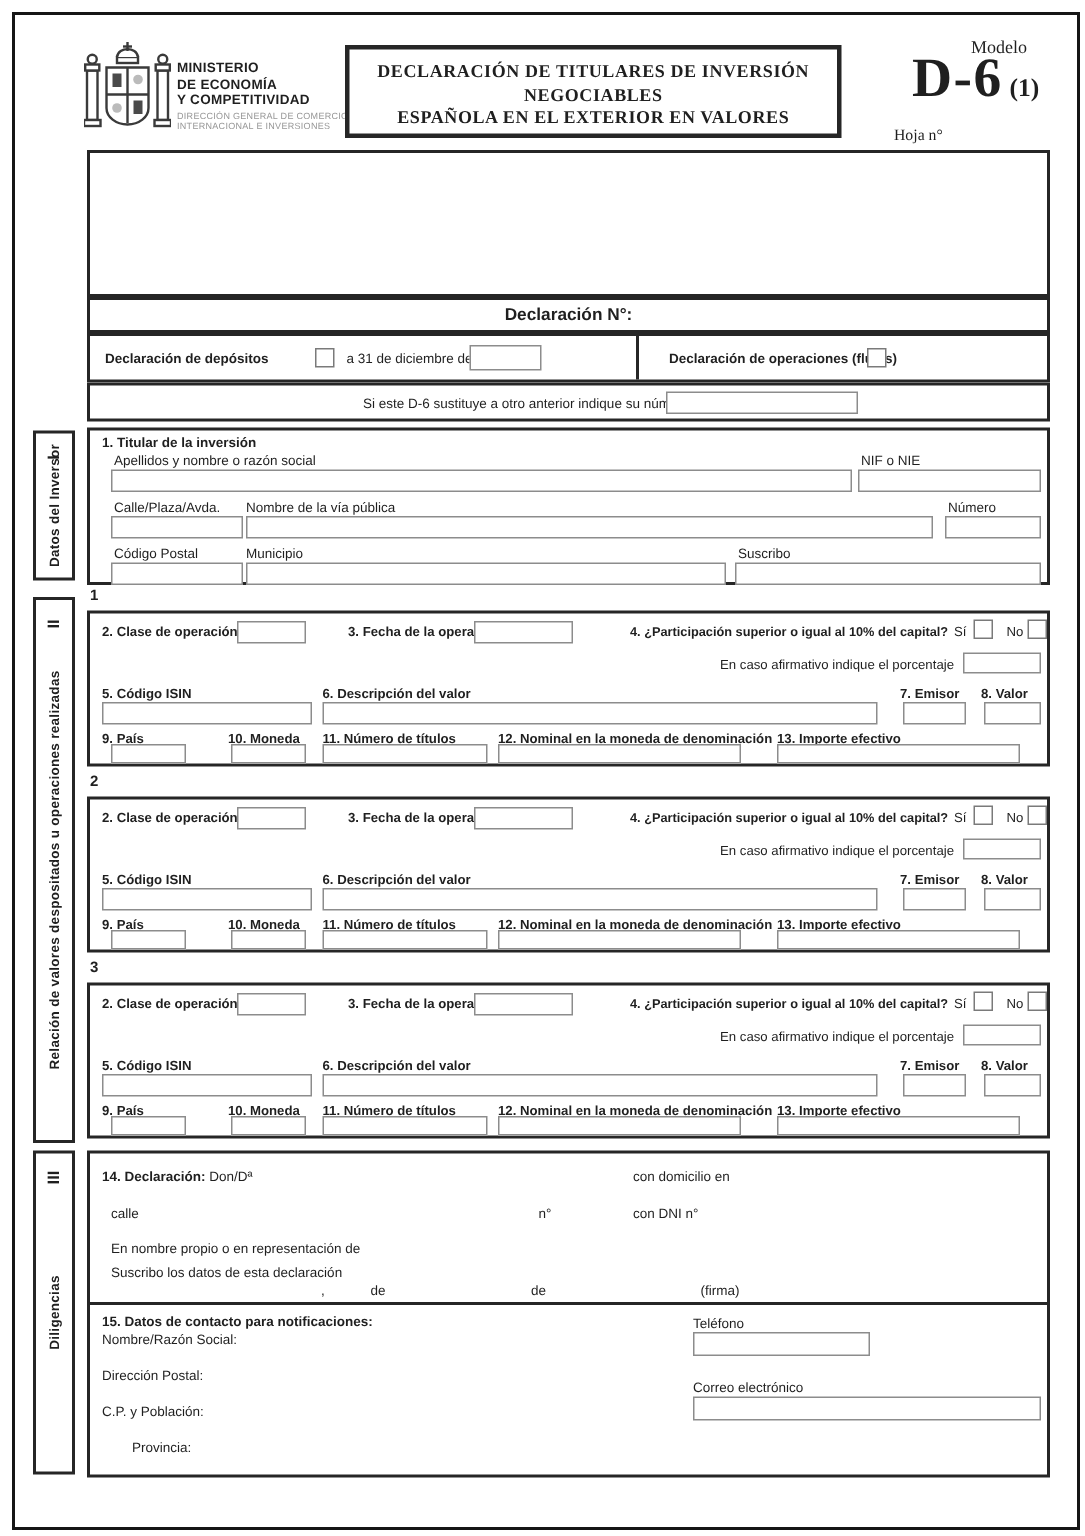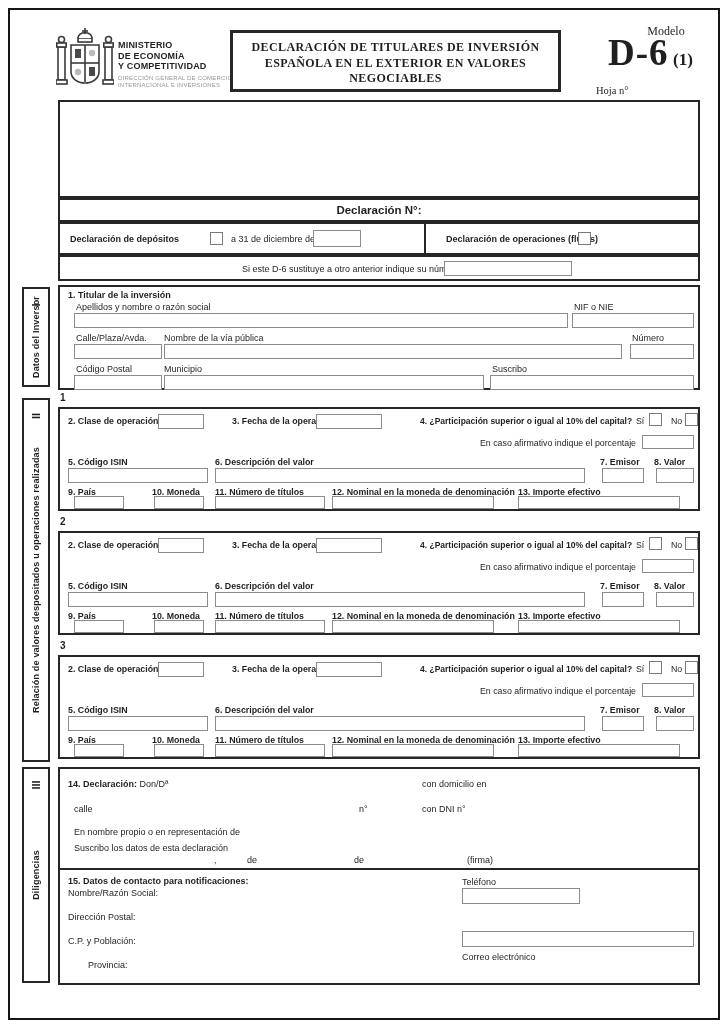--- a/index.html
+++ b/index.html
@@ -68,22 +68,22 @@
     <div class="ministry-line">DE ECONOMÍA</div>
     <div class="ministry-line">Y COMPETITIVIDAD</div>
     <div style="margin-top:3px;">
       <div class="ministry-sub">DIRECCIÓN GENERAL DE COMERCIO</div>
       <div class="ministry-sub">INTERNACIONAL E INVERSIONES</div>
     </div>
   </div>
 
   <div class="title-box">
     <div>DECLARACIÓN DE TITULARES DE INVERSIÓN</div>
+    <div>NEGOCIABLES</div>
     <div>ESPAÑOLA EN EL EXTERIOR EN VALORES</div>
-    <div>NEGOCIABLES</div>
   </div>
 
   <div class="serif" style="position:absolute;left:636px;top:24px;width:60px;text-align:center;font-size:12px;">Modelo</div>
   <div style="position:absolute;left:608px;top:31px;width:110px;">
     <span class="serif" style="font-size:37px;font-weight:700;letter-spacing:1px;">D-6</span>
     <span class="serif" style="font-size:17px;font-weight:700;">(1)</span>
   </div>
   <div class="serif" style="position:absolute;left:596px;top:85px;font-size:10.5px;">Hoja n°</div>
 
   <div class="box" style="left:58px;top:100px;width:642px;height:98px;"></div>
@@ -255,19 +255,19 @@
     <span class="lbl" style="left:294px;top:86px;">de</span>
     <span class="lbl" style="left:407px;top:86px;">(firma)</span>
 
     <div style="position:absolute;left:0;right:0;top:99px;height:2px;background:#262626;"></div>
 
     <span class="lbl b" style="left:8px;top:107px;">15. Datos de contacto para notificaciones:</span>
     <span class="lbl" style="left:8px;top:119px;text-align:center;">Nombre/Razón Social:</span>
     <span class="lbl" style="left:402px;top:108px;">Teléfono</span>
     <input class="fld" style="left: 402px; top: 119px; width: 118px; height: 16px;">
     <span class="lbl" style="left:8px;top:143px;">Dirección Postal:</span>
-    <span class="lbl" style="left:402px;top:151px;margin-top:32px;">Correo electrónico</span>
+    <span class="lbl" style="left:402px;top:151px;">Correo electrónico</span>
     <input class="fld" style="left: 402px; top: 162px; width: 232px; height: 16px;">
     <span class="lbl" style="left:8px;top:167px;">C.P. y Población:</span>
     <span class="lbl" style="left:28px;top:191px;">Provincia:</span>
   </div>
 
 </div>
 
 </body></html>

